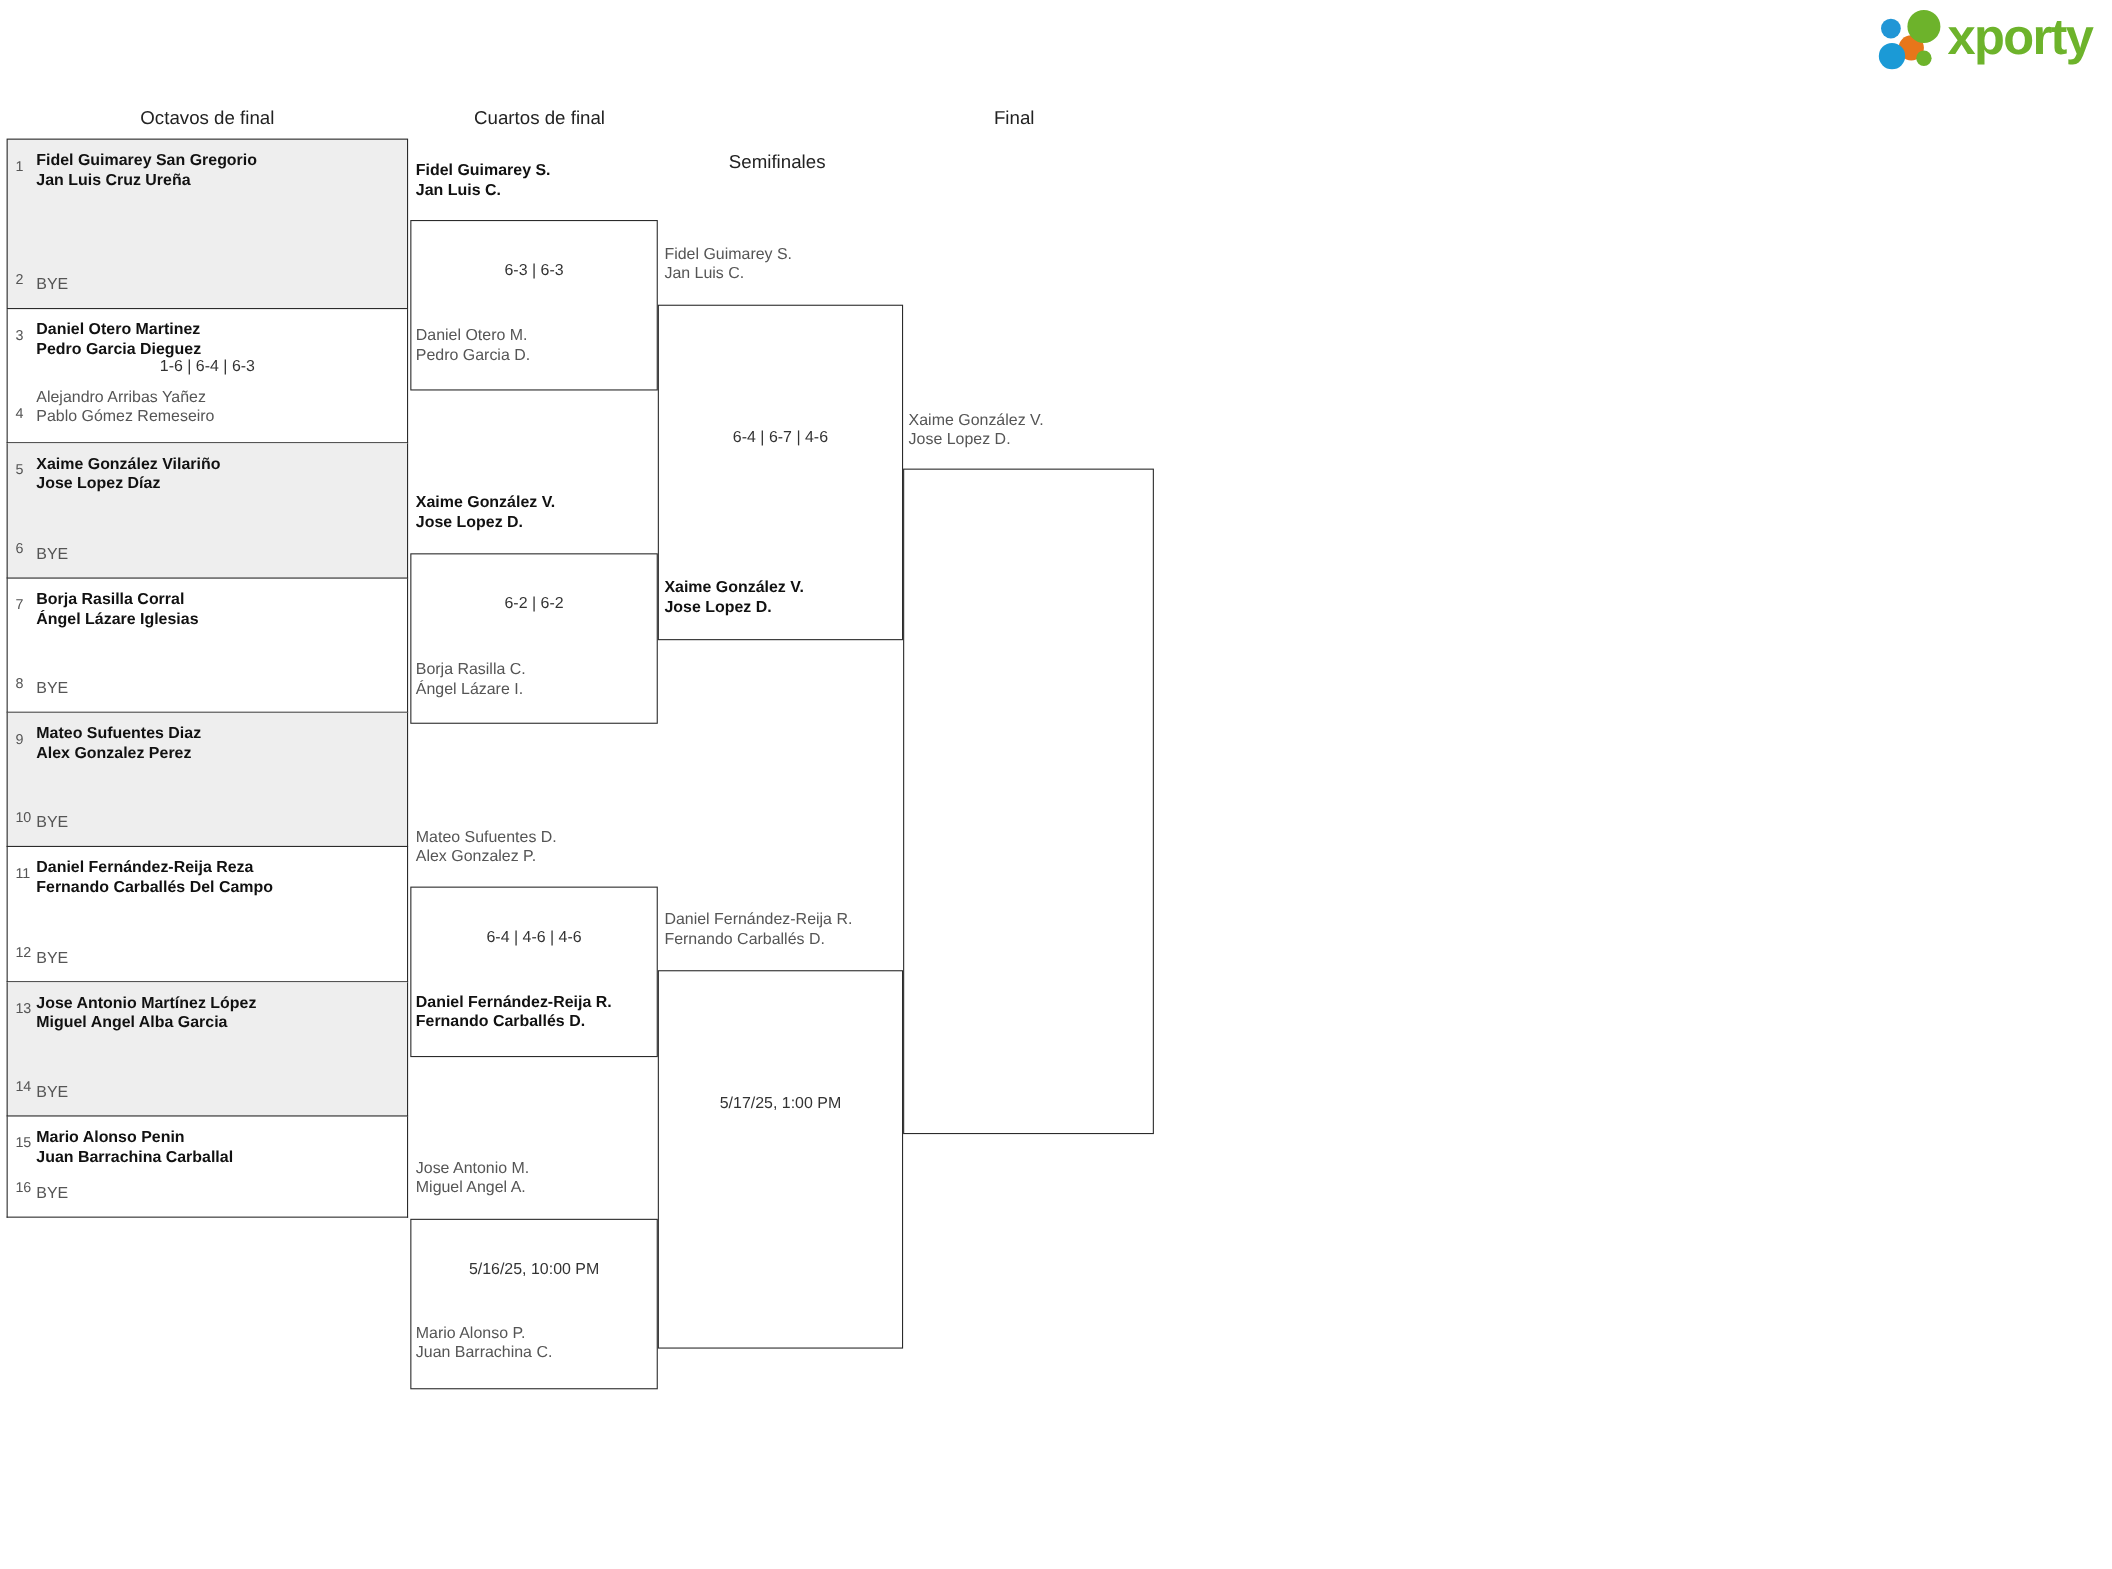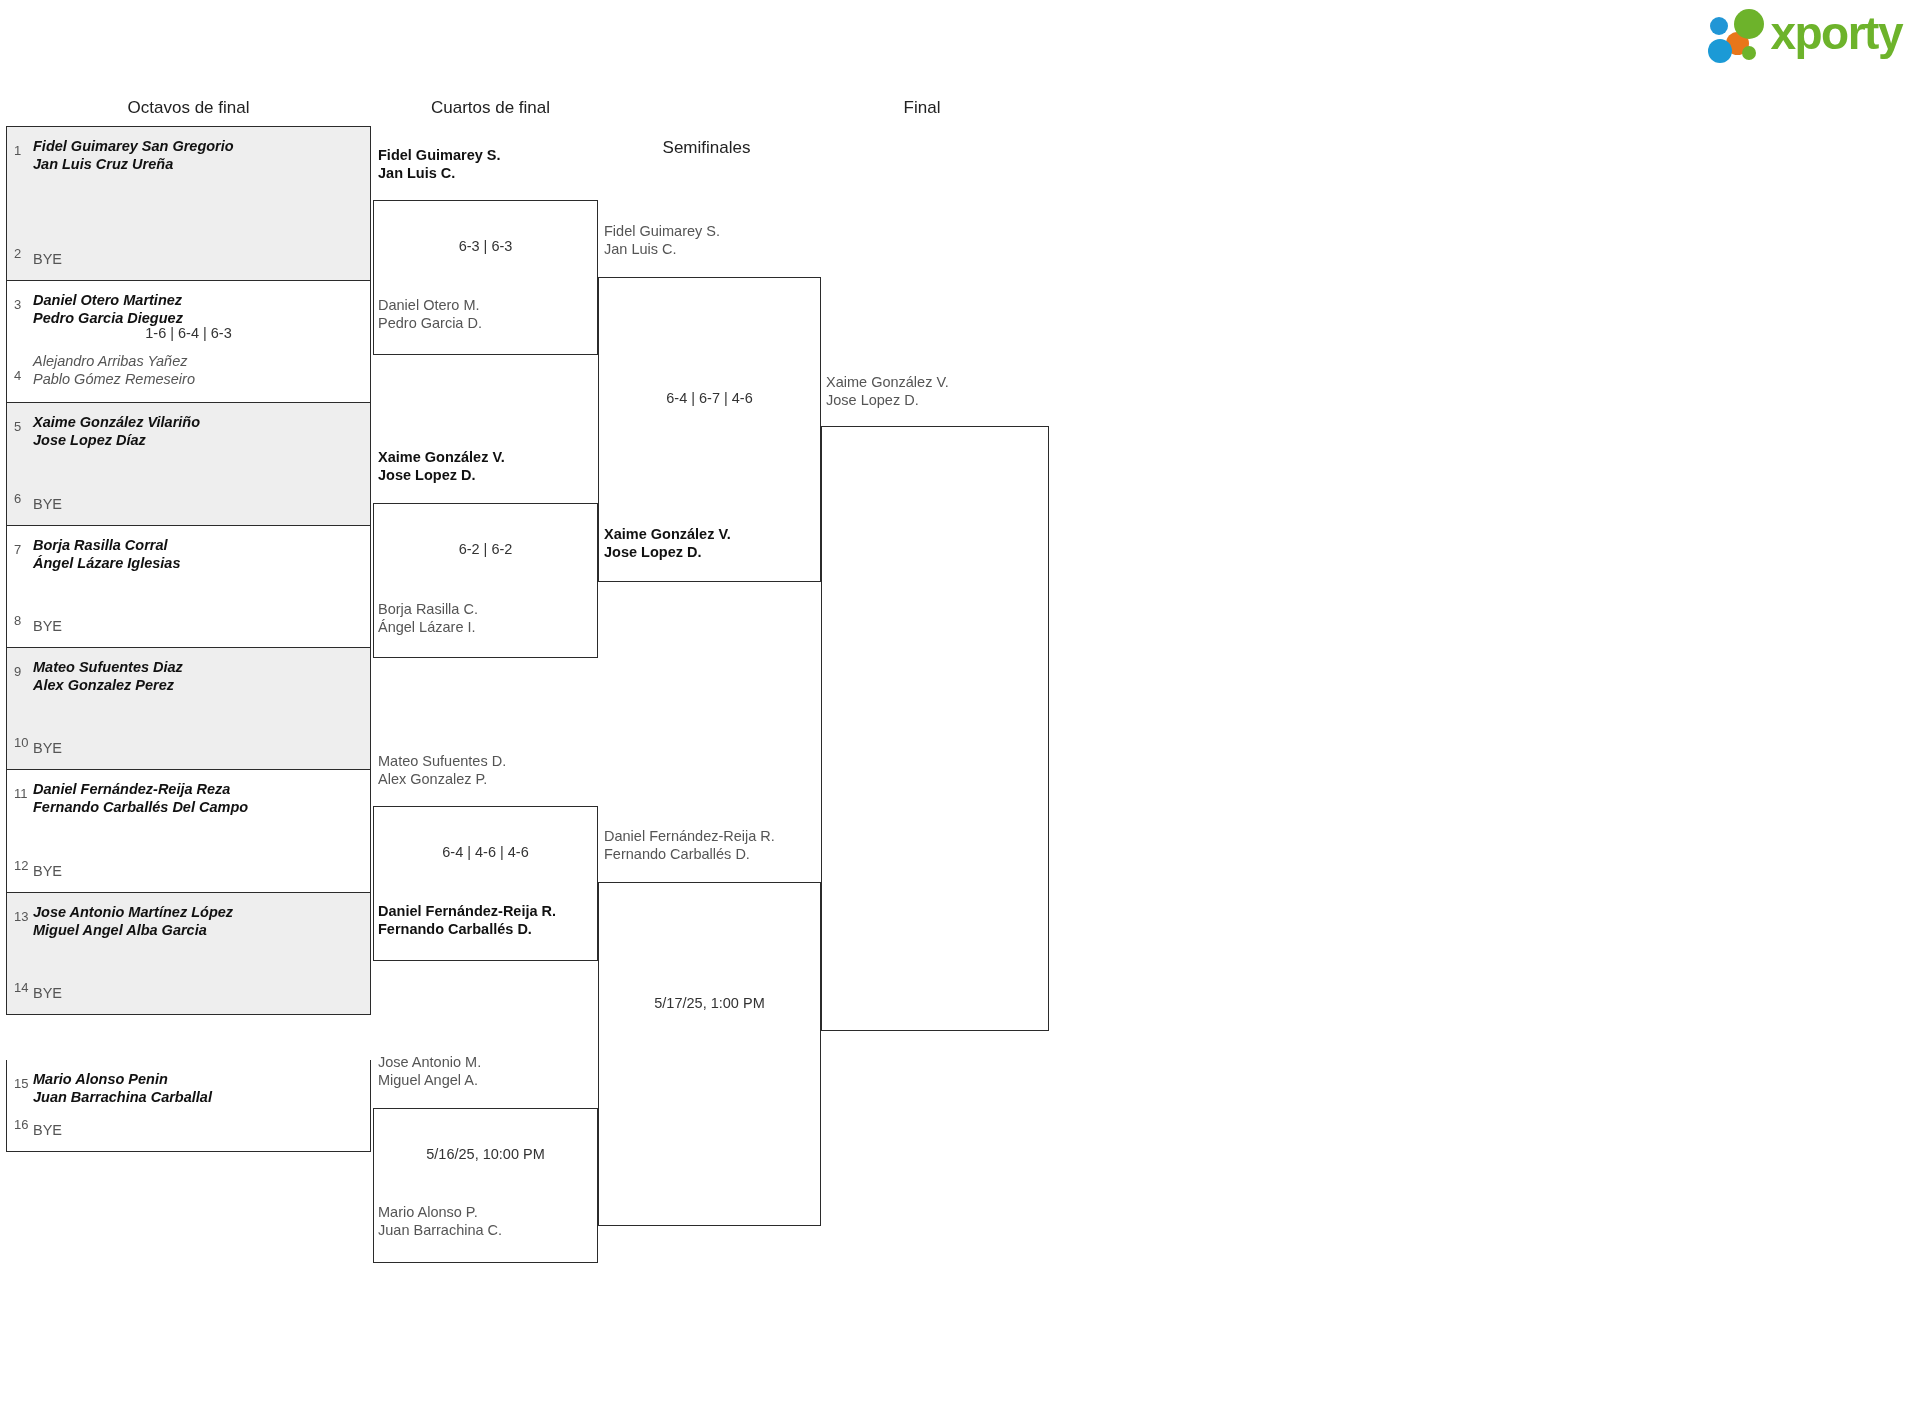--- a/index.html
+++ b/index.html
@@ -31,21 +31,21 @@
   .r1-col{position:absolute;left:6px;top:126px;width:365px;}
   .r1-cell{position:relative;box-sizing:border-box;border-left:1.5px solid #2b2b2b;border-right:1.5px solid #2b2b2b;border-bottom:1.5px solid #2b2b2b;}
   .r1-cell.first{border-top:1.5px solid #2b2b2b;}
   .r1-cell.shaded{background:#eeeeee;}
   .seed{position:absolute;left:7px;font-size:13px;color:#555;}
   .seed.top{top:16px;}
   .seed.bot{bottom:19px;}
   .pl{position:absolute;left:26px;font-size:14.5px;line-height:18px;white-space:nowrap;}
   .pl.top{top:10px;}
   .pl.bot{bottom:14px;}
-  .pl .n{display:block;font-style:italic;}
+  .pl .n{display:block;}
   .winner{font-weight:bold;color:#111;}
   .loser{font-weight:normal;color:#555;}
   .bye{position:absolute;left:26px;bottom:13px;font-size:14.5px;color:#555;}
   .r1-score{position:absolute;left:0;right:0;text-align:center;font-size:14.5px;color:#333;}
 
   
   .bx{position:absolute;box-sizing:border-box;border:1.2px solid #2b2b2b;}
   .bx .sc{position:absolute;left:0;right:0;text-align:center;font-size:14.5px;color:#333;}
 
   .ent{position:absolute;font-size:14.5px;line-height:18px;white-space:nowrap;}
@@ -148,21 +148,21 @@
       <span class="seed top">13</span>
       <span class="pl top winner">
         <span class="n">Jose Antonio Martínez López</span>
         <span class="n">Miguel Angel Alba Garcia</span>
       </span>
       <span class="r1-score" style="top:53px;"></span>
       <span class="seed bot">14</span>
       <span class="bye">BYE</span>
     </div>
 
-    <div class="r1-cell" style="height:92px;margin-top:45px;">
+    <div class="r1-cell" style="height:92px;">
       <span class="seed top">15</span>
       <span class="pl top winner">
         <span class="n">Mario Alonso Penin</span>
         <span class="n">Juan Barrachina Carballal</span>
       </span>
       <span class="r1-score" style="top:53px;"></span>
       <span class="seed bot">16</span>
       <span class="bye">BYE</span>
     </div>
   </div>

